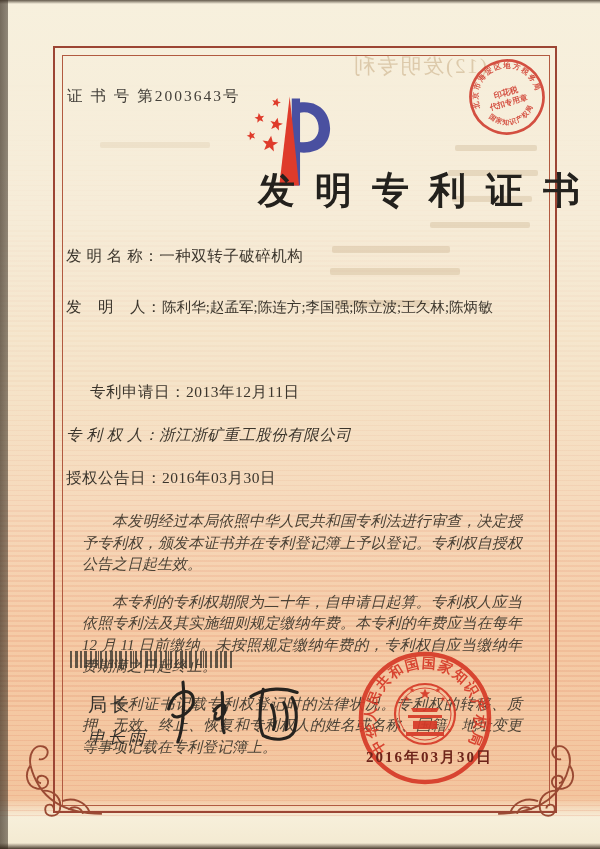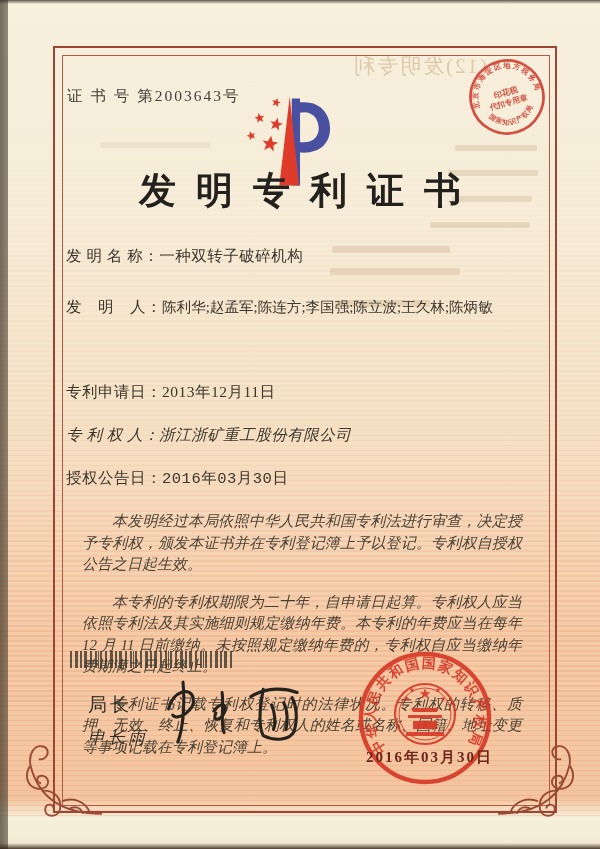--- a/index.html
+++ b/index.html
@@ -11,21 +11,21 @@
   .edge-top{left:0;top:0;width:100%;height:4px;background:linear-gradient(180deg,rgba(62,51,39,.8),rgba(62,51,39,0));}
   .edge-bottom{left:0;bottom:0;width:100%;height:6px;background:linear-gradient(0deg,rgba(48,34,22,.85),rgba(48,34,22,0));}
   .stripes{position:absolute;left:0;top:70px;width:100%;height:750px;z-index:1;
     background:repeating-linear-gradient(180deg,rgba(224,118,84,0.18) 0px,rgba(224,118,84,0.18) 1.5px,rgba(0,0,0,0) 1.5px,rgba(0,0,0,0) 5px);
     -webkit-mask-image:linear-gradient(to bottom,transparent 0%,rgba(0,0,0,.25) 40%,rgba(0,0,0,.8) 72%,#000 100%);
             mask-image:linear-gradient(to bottom,transparent 0%,rgba(0,0,0,.25) 40%,rgba(0,0,0,.8) 72%,#000 100%);}
   .frame-outer{position:absolute;left:53px;top:46px;width:500px;height:763px;border:2.5px solid #9c4534;z-index:2;}
   .frame-inner{position:absolute;left:62px;top:55px;width:486px;height:749px;border:1px solid #b4604682;border-color:#b25a40;z-index:2;}
   .abs{position:absolute;z-index:5;}
   .certno{left:67px;top:86px;font-size:15.5px;color:#44403a;letter-spacing:2px;}
-  .title{left:0;right:0;top:166px;text-align:center;font-size:37px;font-weight:700;color:#23211d;letter-spacing:20px;text-indent:20px;}
+  .title{left:0;right:0;top:166px;text-align:right;font-size:37px;font-weight:700;color:#23211d;letter-spacing:20px;text-indent:20px;}
   .field{left:66px;font-size:15.5px;color:#3b352c;letter-spacing:.5px;white-space:nowrap;}
   .field .flabel{color:#3b352c;}
   .field-long .fvalue{font-size:14.6px;letter-spacing:0;}
   .bodytext{left:66px;width:472px;top:495px;font-size:15px;line-height:21.5px;color:#4a4135;z-index:5;}
   .bodytext p{margin:16px;text-indent:2em;text-align:justify;font-style:italic;}
   .barcode{left:70px;top:651px;width:162px;height:17px;opacity:.8;
     background:repeating-linear-gradient(90deg,#3e382f 0 2px,transparent 2px 5px),
                repeating-linear-gradient(90deg,#3e382f 0 1px,transparent 1px 7px);}
   .officer-title{left:88px;top:692px;font-size:19px;color:#33302b;letter-spacing:3px;}
   .officer-name{left:88px;top:726px;font-size:17px;color:#33302b;letter-spacing:3px;font-style:italic;}
@@ -93,27 +93,27 @@
   </svg>
 
   <div class="abs title">发明专利证书</div>
 
   <div class="abs field" style="top:246px;">
     <span class="flabel">发 明 名 称：</span><span class="fvalue">一种双转子破碎机构</span>
   </div>
   <div class="abs field field-long" style="top:297px;">
     <span class="flabel">发　明　人：</span><span class="fvalue">陈利华;赵孟军;陈连方;李国强;陈立波;王久林;陈炳敏</span>
   </div>
-  <div class="abs field" style="top:382px;">
+  <div class="abs field" style="top:382px;margin-left:24px;">
     <span class="flabel">专利申请日：</span><span class="fvalue">2013年12月11日</span>
   </div>
   <div class="abs field" style="top:425px;font-style:italic;">
     <span class="flabel">专 利 权 人：</span><span class="fvalue">浙江浙矿重工股份有限公司</span>
   </div>
-  <div class="abs field" style="top:468px;font-family:Liberation Mono, monospace;">
+  <div class="abs field" style="top:468px;">
     <span class="flabel">授权公告日：</span><span class="fvalue">2016年03月30日</span>
   </div>
 
   <div class="abs bodytext">
     <p>本发明经过本局依照中华人民共和国专利法进行审查，决定授予专利权，颁发本证书并在专利登记簿上予以登记。专利权自授权公告之日起生效。</p>
     <p>本专利的专利权期限为二十年，自申请日起算。专利权人应当依照专利法及其实施细则规定缴纳年费。本专利的年费应当在每年 12 月 11 日前缴纳。未按照规定缴纳年费的，专利权自应当缴纳年费期满之日起终止。</p>
     <p>专利证书记载专利权登记时的法律状况。专利权的转移、质押、无效、终止、恢复和专利权人的姓名或名称、国籍、地址变更等事项记载在专利登记簿上。</p>
   </div>
 
   <div class="abs barcode"></div>

